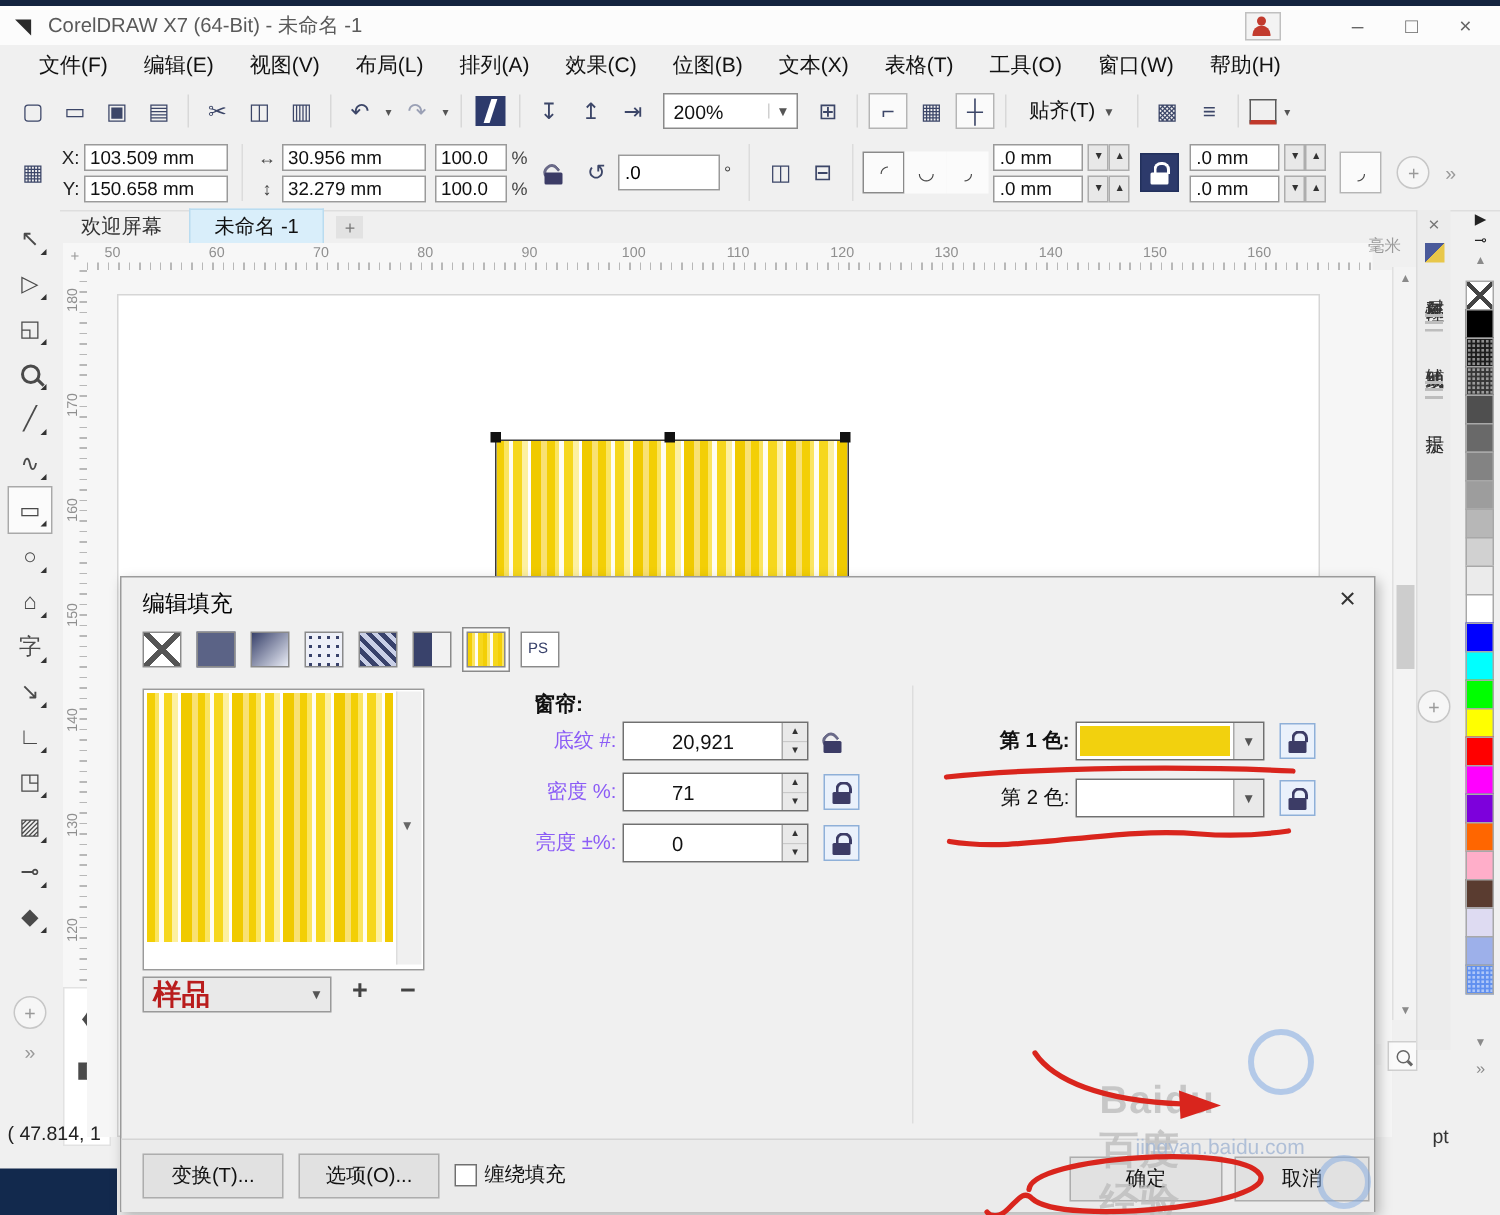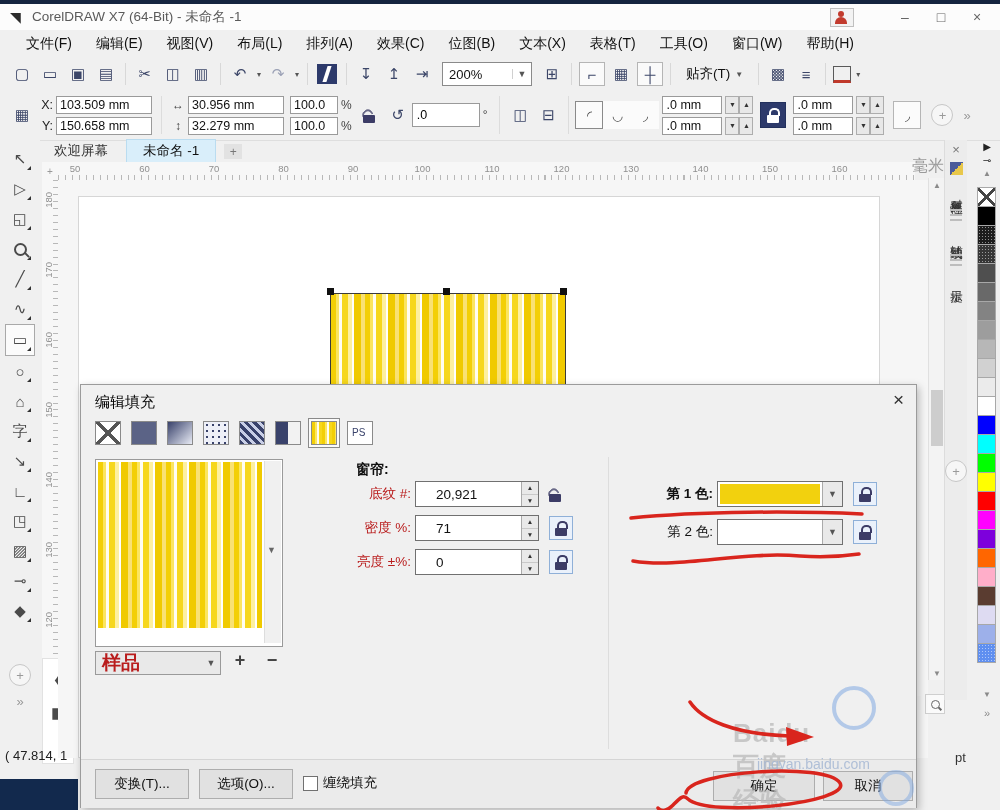--- a/index.html
+++ b/index.html
@@ -65,21 +65,21 @@
   
   #ruler-corner{left:42px;top:162px;width:16px;height:18px;background:#f7f7f7;border-right:1px solid #ddd;border-bottom:1px solid #ddd;color:#999;font-size:10px;display:flex;align-items:center;justify-content:center;}
   #hruler{left:58px;top:162px;width:857px;height:18px;background:#f7f7f7;border-bottom:1px solid #ddd;}
   #hruler::after{content:'';position:absolute;left:0;bottom:0;width:100%;height:5px;
       background:repeating-linear-gradient(90deg,#b8b8b8 0 1px,transparent 1px 6.95px);}
   .h-tick{position:absolute;top:1px;width:24px;text-align:center;font-size:9.5px;color:#8f8f8f;}
   #vruler{left:42px;top:180px;width:16px;height:578px;background:#f7f7f7;border-right:1px solid #ddd;}
   #vruler::after{content:'';position:absolute;right:0;top:0;height:100%;width:5px;
       background:repeating-linear-gradient(0deg,#b8b8b8 0 1px,transparent 1px 6.95px);}
   .v-tick{position:absolute;left:1px;font-size:9.5px;color:#8f8f8f;writing-mode:vertical-rl;transform:rotate(180deg);}
-  #ruler-unit{left:912px;top:156px;font-size:16px;color:#9a9a9a;}
+  #ruler-unit{left:912px;top:156px;font-size:11px;color:#9a9a9a;}
   
   #toolbox{left:0;top:140px;width:40px;background:#f0f0f0;display:flex;flex-direction:column;align-items:center;padding-top:4px;}
   .tool{width:28px;height:30px;display:flex;align-items:center;justify-content:center;font-size:15px;color:#4a4a4a;position:relative;}
   .tool::after{content:'';position:absolute;right:3px;bottom:4px;border-left:4px solid transparent;border-bottom:4px solid #333;}
   .tool.active{border:1px solid #a9a9a9;background:#fbfbfb;}
   .tool .zoomglyph{width:9px;height:9px;border:2px solid #4a4a4a;border-radius:50%;position:relative;}
   .tool .zoomglyph::after{content:'';position:absolute;width:2px;height:6px;background:#4a4a4a;right:-3px;bottom:-4px;transform:rotate(-45deg);}
   #toolbox-extra{left:2px;top:664px;width:36px;display:flex;flex-direction:column;align-items:center;gap:8px;}
   .tb-round{width:20px;height:20px;border:1px solid #c7c7c7;border-radius:50%;color:#9a9a9a;font-size:13px;display:flex;align-items:center;justify-content:center;background:#f6f6f6;}
   #pen-fill-col{left:42px;top:658px;width:30px;height:96px;background:#fff;border:1px solid #e2e2e2;display:flex;flex-direction:column;align-items:center;gap:10px;padding-top:8px;}
@@ -141,23 +141,23 @@
   #tex-thumb{position:absolute;left:2px;top:2px;width:164px;height:166px;}
   #tex-scroll{position:absolute;right:1px;top:1px;width:16px;height:182px;background:#f0f0f0;border-left:1px solid #ddd;}
   #tex-scroll .chev{position:absolute;left:2px;top:84px;font-size:9px;color:#666;}
   #library-combo{position:absolute;left:14px;top:266px;width:124px;height:22px;border:1px solid #9a9a9a;background:#e9e9e9;display:flex;align-items:center;}
   #library-combo .val{flex:1;padding-left:6px;font-size:19px;color:#b91c1c;font-weight:bold;}
   #library-combo .dd{width:18px;text-align:center;font-size:9px;color:#555;}
   .pm-btn{position:absolute;top:265px;font-size:18px;font-weight:bold;color:#444;width:22px;text-align:center;}
   #dlg-sep{position:absolute;left:527px;top:72px;width:1px;height:292px;background:#ddd;}
   #group-label{position:absolute;left:275px;top:76px;font-size:14px;font-weight:bold;color:#111;}
   .fld-row{position:absolute;left:240px;display:flex;align-items:center;}
-  .fld-lab{width:90px;text-align:right;font-size:13.5px;color:#b91c1c;margin-right:4px;}
+  .fld-lab{width:90px;text-align:right;font-size:13.5px;color:#8b5cf6;margin-right:4px;}
   .numbox{width:122px;height:24px;border:1px solid #707070;background:#fff;display:flex;}
-  .numbox input{flex:1;border:none;outline:none;font:13.5px "Liberation Sans","DejaVu Sans",sans-serif;padding:0 20px;min-width:0;background:transparent;color:#111;}
+  .numbox input{flex:1;border:none;outline:none;font:13.5px "Liberation Sans","DejaVu Sans",sans-serif;padding:0 20px;min-width:0;background:transparent;color:#111;margin-left:12px;}
   .spin{width:16px;display:flex;flex-direction:column;border-left:1px solid #aaa;}
   .spin span{flex:1;background:#e9e9e9;border-bottom:1px solid #c9c9c9;font-size:6.5px;color:#333;display:flex;align-items:center;justify-content:center;}
   .spin span:last-child{border-bottom:none;}
   .fld-lock{margin-left:10px;}
   .color-row{position:absolute;left:555px;display:flex;align-items:center;}
   .color-lab{width:77px;text-align:right;font-size:13.5px;color:#111;margin-right:4px;}
   .color-combo{width:124px;height:24px;border:1px solid #707070;display:flex;background:#fff;}
   .color-combo .cswatch{flex:1;margin:2px;}
   .color-combo .dd{width:19px;border-left:1px solid #aaa;background:#e9e9e9;font-size:9px;color:#555;display:flex;align-items:center;justify-content:center;}
   #randomize-btn{position:absolute;left:718px;top:342px;width:110px;height:30px;background:#f5f5f5;border:1px solid #8fb0d8;display:flex;align-items:center;justify-content:center;font-size:13.5px;color:#555;}

